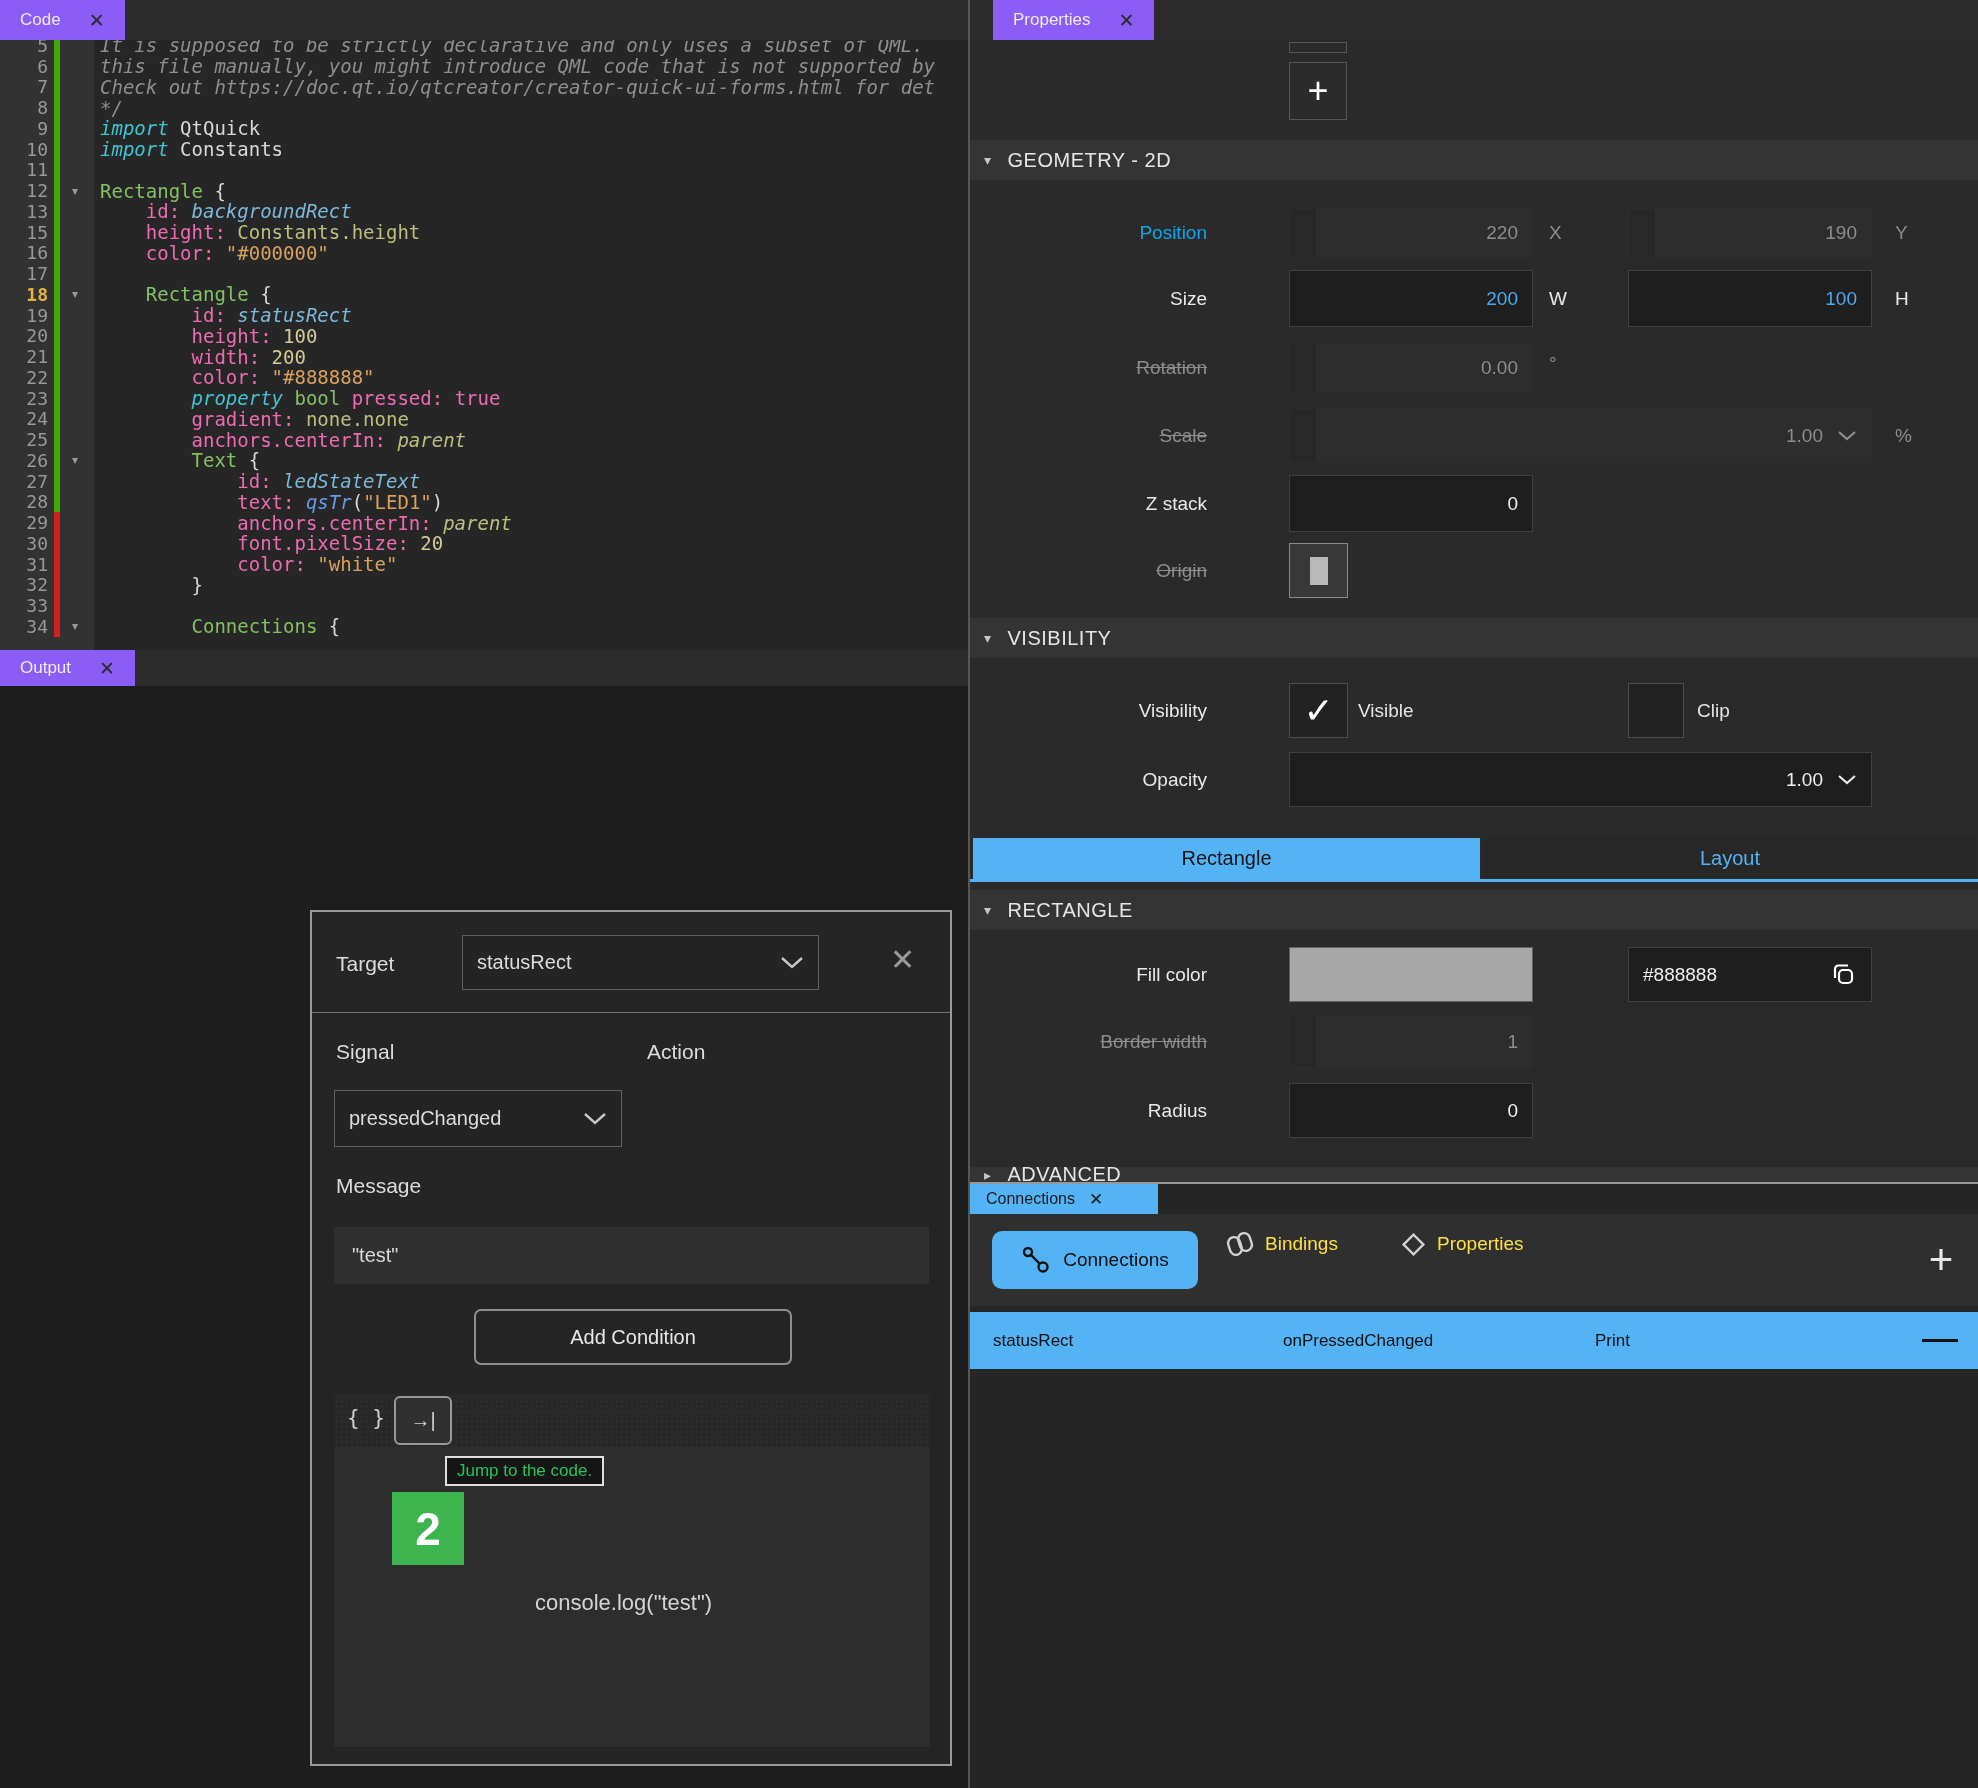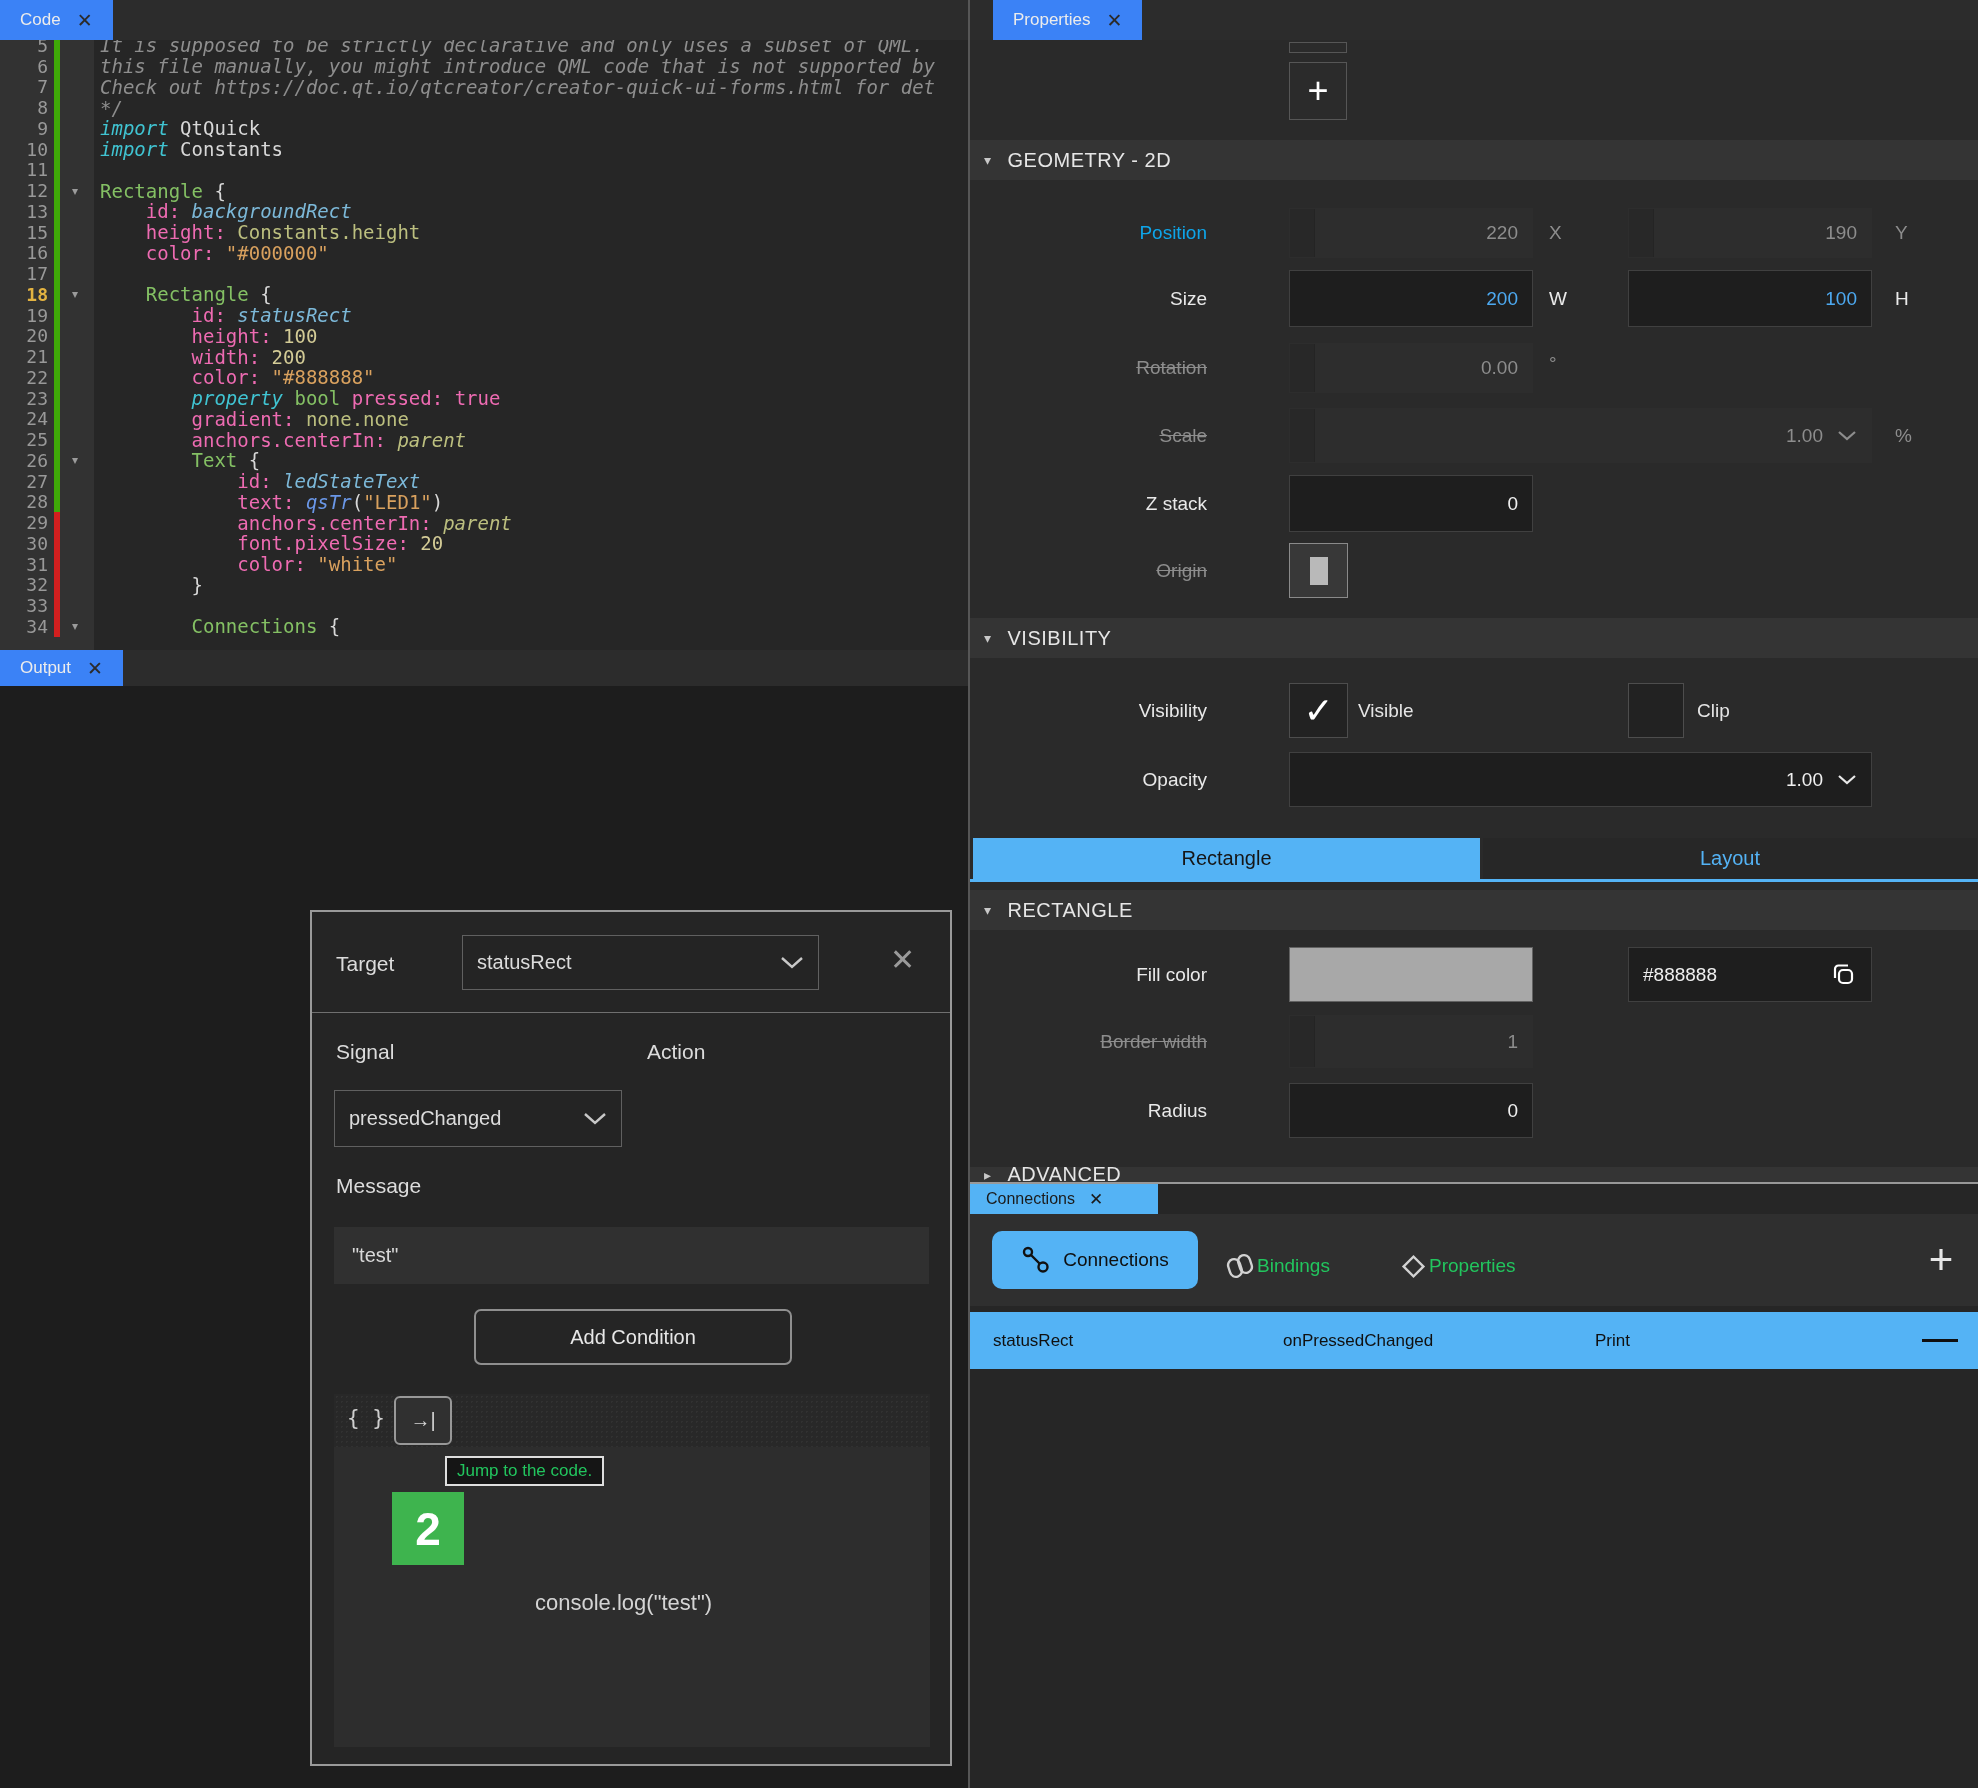--- a/index.html
+++ b/index.html
@@ -2,22 +2,22 @@
 <html><head>
 <meta charset="utf-8">
 <style>
   html,body{margin:0;padding:0}
   body{width:1978px;height:1788px;position:relative;overflow:hidden;background:#262626;
        font-family:"Liberation Sans",sans-serif;color:#ddd}
   .abs{position:absolute}
 
   
   .tabbar{position:absolute;background:#2c2c2c}
-  .doc-tab{position:absolute;top:0;height:100%;background:#3b82f6;color:#ececec;font-size:17px;
-           display:flex;align-items:center;gap:16px;padding:0 20px;box-sizing:border-box}
+  .doc-tab{position:absolute;top:0;height:100%;background:#8b5cf6;color:#ececec;font-size:17px;
+           display:flex;align-items:center;gap:28px;padding:0 20px;box-sizing:border-box}
   .doc-tab .x{color:#2b2b2b;font-size:19px;line-height:1}
 
   
   #editor{position:absolute;left:0;top:40px;width:968px;height:610px;background:#262626;overflow:hidden}
   #gutterbg{position:absolute;left:0;top:0;width:94px;height:100%;background:#323232}
   #code-lines{position:absolute;left:0;top:-5px;width:100%}
   .code-line{display:flex;align-items:center;height:20.75px;position:relative}
   .ln{width:48px;flex:none;text-align:right;color:#999;font:18px "DejaVu Sans Mono",monospace}
   .ln.cur{color:#e3b341;font-weight:bold}
   .mk{width:6px;flex:none;align-self:stretch;margin-left:6px}
@@ -100,21 +100,21 @@
   #hex-field{justify-content:space-between;padding-left:14px}
 
   
   #conn{position:absolute;left:0;top:1182px;width:1008px;height:606px;background:#262626;border-top:2px solid #989898;box-sizing:border-box}
   #conn-tab{position:absolute;left:0;top:0;width:188px;height:30px;background:#54b3f5;color:#1b1b1b;font-size:16px;
             display:flex;align-items:center;gap:14px;padding-left:16px;box-sizing:border-box}
   #conn-tab .x{color:#1b1b1b;font-size:17px}
   #conn-toolbar{position:absolute;left:0;top:30px;width:1008px;height:92px;background:#2f2f2f}
   #pill{position:absolute;left:22px;top:17px;width:206px;height:58px;border-radius:10px;background:#54b3f5;color:#0f0f0f;
         font-size:19px;display:flex;align-items:center;justify-content:center;gap:12px}
-  .tool-group{position:absolute;top:23px;height:58px;display:flex;align-items:center;gap:0;color:#22c55e;font-size:19px}
+  .tool-group{position:absolute;top:1px;height:58px;display:flex;align-items:center;gap:8px;color:#fde047;font-size:19px}
   #conn-plus{position:absolute;left:946px;top:17px;width:50px;height:58px;display:flex;align-items:center;justify-content:center;
              color:#e6e6e6;font-size:42px;font-weight:200}
   #conn-row{position:absolute;left:0;top:128px;width:1008px;height:57px;background:#54b3f5;color:#101010;font-size:17px}
   #conn-row span{position:absolute;line-height:57px}
   #row-minus{position:absolute;left:952px;top:0;height:57px;display:flex;align-items:center}
   #row-minus .bar{width:36px;height:3px;background:#101010}
 </style>
 </head>
 <body>
 

